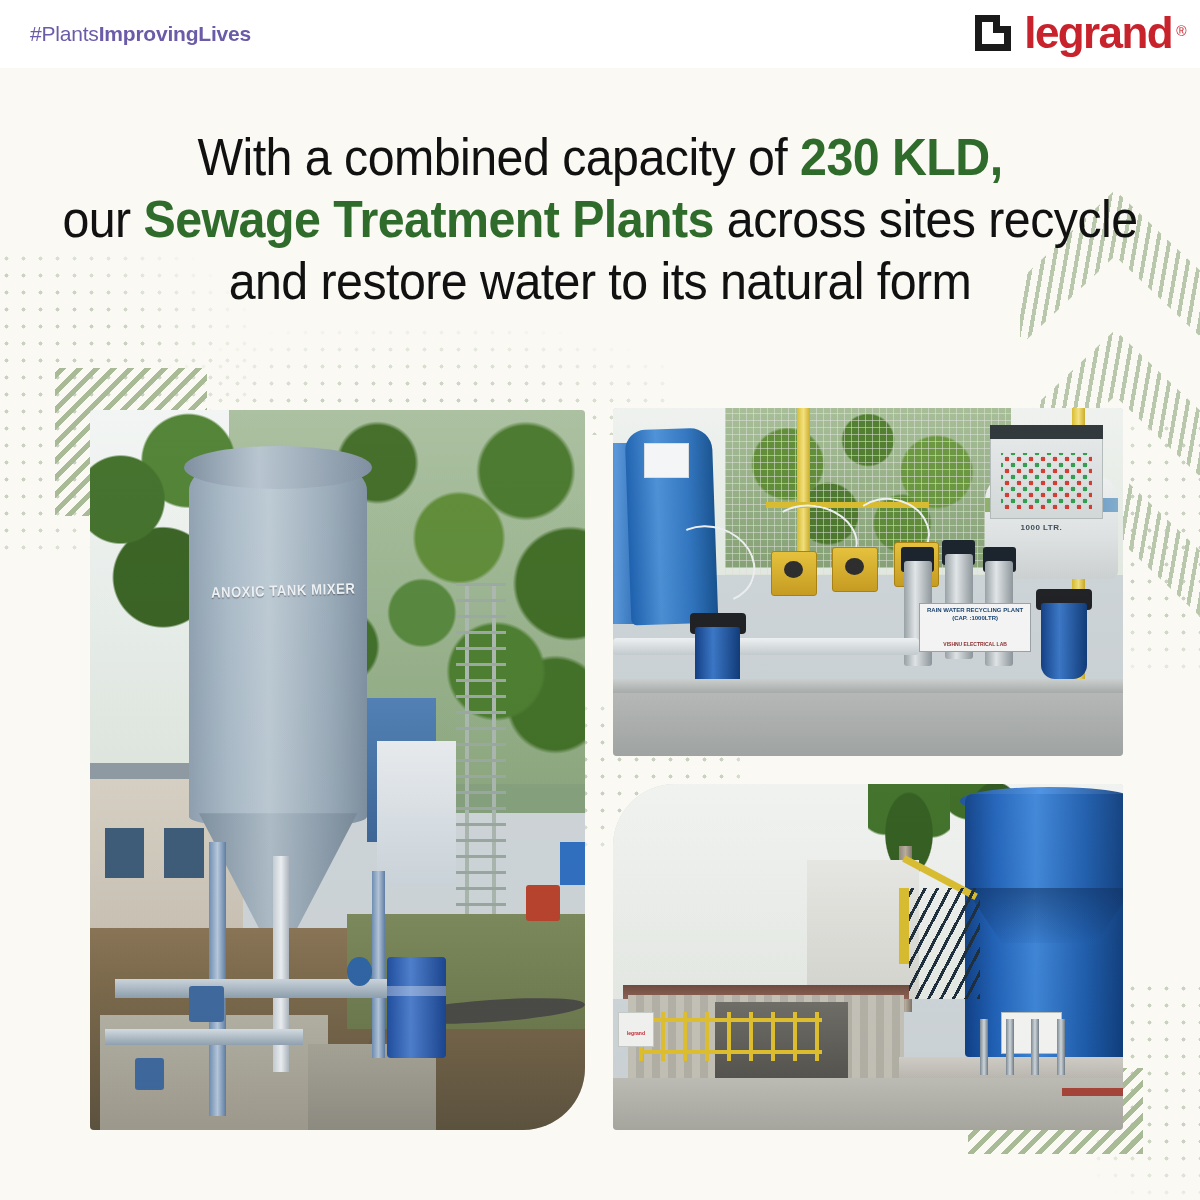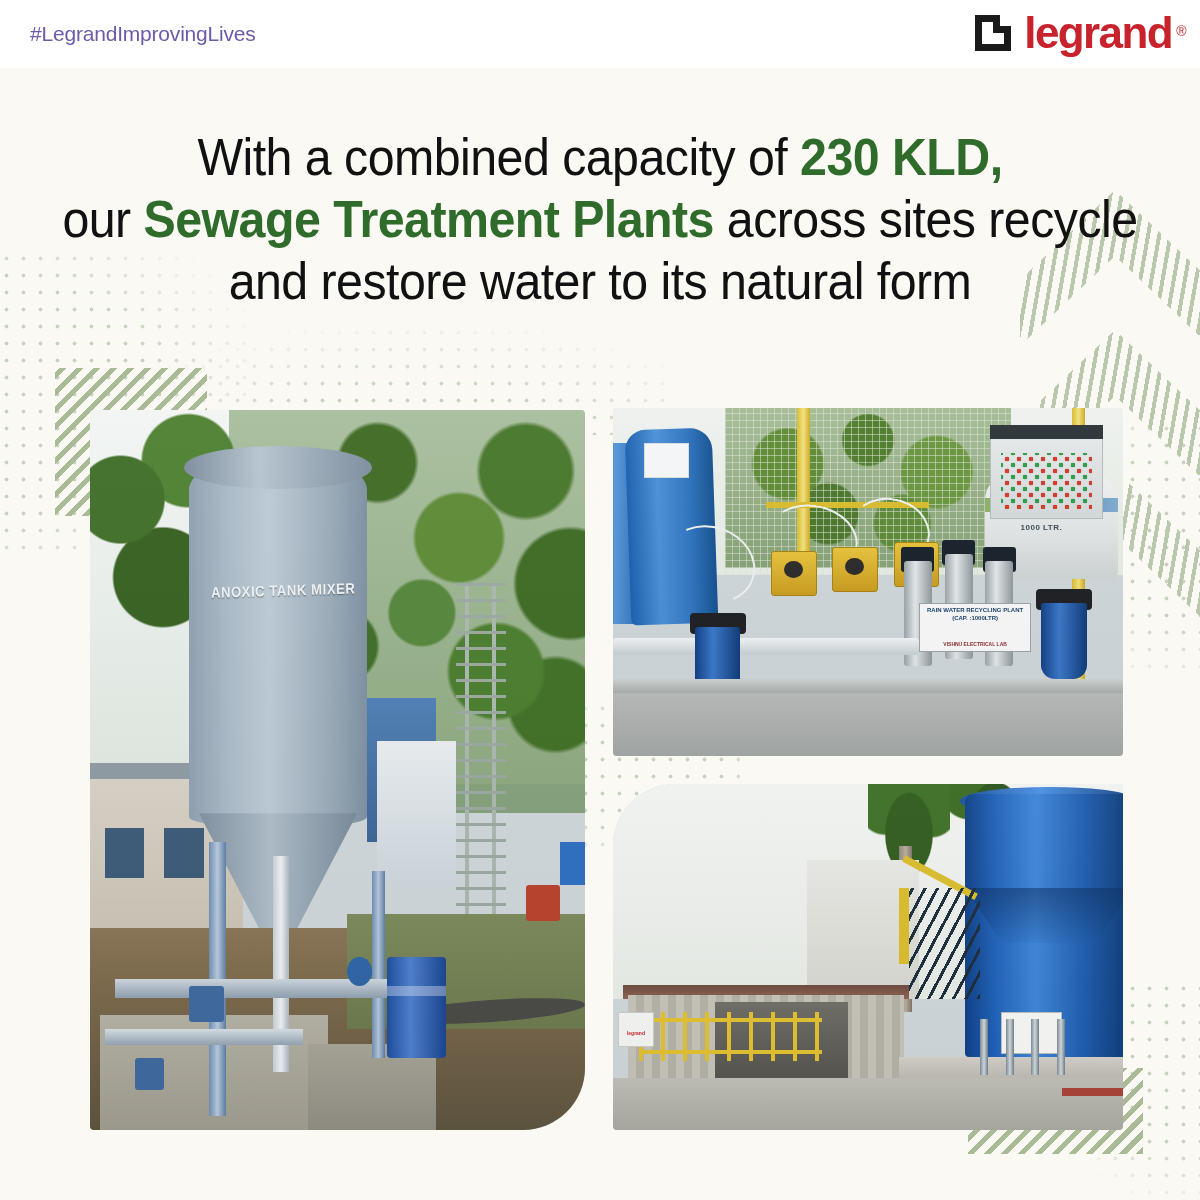--- a/index.html
+++ b/index.html
@@ -13,21 +13,21 @@
 
   
   #header-bar{
     position:absolute; left:0; top:0; width:1200px; height:68px;
     background:#ffffff; z-index:40;
   }
   #hashtag{
     position:absolute; left:30px; top:22px;
     font-size:21px; letter-spacing:-0.2px; color:#6b5ba8; white-space:nowrap;
   }
-  #hashtag .bold{ font-weight:normal;text-align:center; }
+  #hashtag .bold{ font-weight:bold;text-align:center; }
 
   #brand-logo{
     position:absolute; right:28px; top:10px;
     height:46px; display:flex; align-items:center; gap:11px;
   }
   #brand-mark{ width:40px; height:40px; position:relative; display:block; }
   #brand-word{
     font-size:44px; line-height:40px; font-weight:bold; color:#c8232c;
     letter-spacing:-1.6px; position:relative; font-family:"Liberation Sans", sans-serif;
   }
@@ -402,21 +402,21 @@
 <div class="decor dots" id="dots-midgap"></div>
 
 <div class="decor stripes-diag" id="stripe-square-left"></div>
 <div class="decor stripes-diag" id="stripe-square-right"></div>
 
 <div class="decor chev" id="chev-1"></div>
 <div class="decor chev" id="chev-2"></div>
 <div class="decor chev" id="chev-3"></div>
 
 <div id="header-bar">
-  <div id="hashtag"><span>#Legrand</span><span class="bold">ImprovingLives</span></div>
+  <div id="hashtag"><span>#Plants</span><span class="bold">ImprovingLives</span></div>
 
   <div id="brand-logo">
     <span id="brand-mark">
       <svg viewBox="0 0 40 40" width="40" height="40" aria-hidden="true">
         <path d="M2 2 H20 V9 H9 V31 H31 V20 H38 V38 H2 Z" fill="#1a1a1a"></path>
         <rect x="20" y="2" width="7" height="18" fill="#1a1a1a"></rect>
         <rect x="27" y="13" width="11" height="7" fill="#1a1a1a"></rect>
       </svg>
     </span>
     <span id="brand-word"><span>legrand</span><sup id="brand-reg">®</sup></span>

